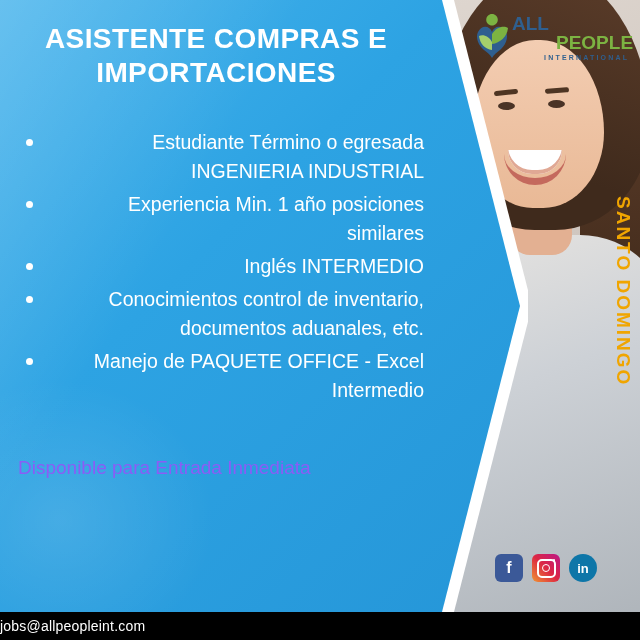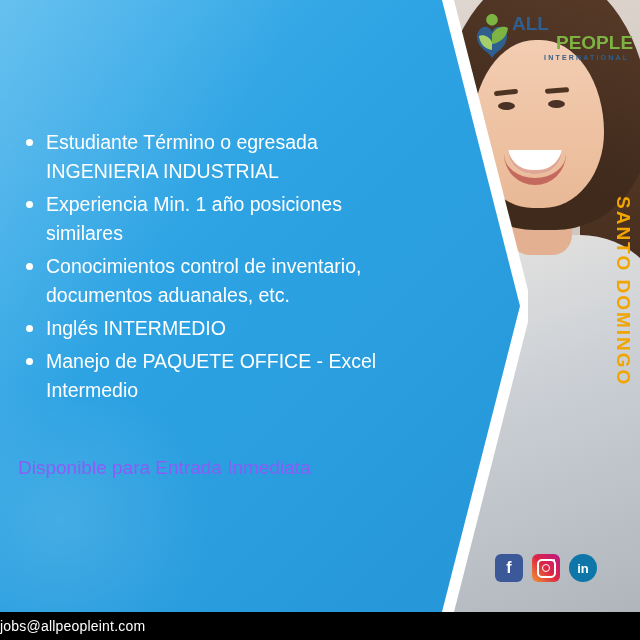--- a/index.html
+++ b/index.html
@@ -95,21 +95,21 @@
     position:absolute;left:16px;top:22px;width:400px;
     color:#ffffff;font-weight:bold;font-size:28px;line-height:34px;
     text-align:center;letter-spacing:.4px;
   }
   .bullets{
     position:absolute;left:24px;top:128px;width:400px;
     margin:0;padding:0;list-style:none;
     color:#ffffff;font-size:19.5px;line-height:29px;
   }
   .bullets li{
-    position:relative;padding-left:22px;margin-bottom:4px;
+    position:relative;padding-left:22px;margin-bottom:4px;text-align:right;
   }
   .bullets li:before{
     content:"";position:absolute;left:2px;top:11px;
     width:7px;height:7px;border-radius:50%;background:#ffffff;
   }
   .footer-lines{
     position:absolute;left:18px;top:452px;width:400px;
     color:#8b5cf6;font-size:19px;line-height:31px;
   }
   
@@ -175,26 +175,27 @@
     <div class="eye r"></div>
     <div class="smile"></div>
     <div class="lip"></div>
   </div>
 
   <div class="white-wedge"></div>
 
   <div class="blue-panel"></div>
 
   <div class="content">
+    <div class="title">ASISTENTE COMPRAS E IMPORTACIONES</div>
 
     <ul class="bullets">
       <li>Estudiante Término o egresada INGENIERIA INDUSTRIAL</li>
       <li>Experiencia Min. 1 año posiciones similares</li>
+      <li>Inglés INTERMEDIO</li>
       <li>Conocimientos control de inventario, documentos aduanales, etc.</li>
-      <li>Inglés INTERMEDIO</li>
       <li>Manejo de PAQUETE OFFICE - Excel Intermedio</li>
     </ul>
 
     <div class="footer-lines">
       <div>Disponible para Entrada Inmediata</div>
     </div>
   </div>
 
   <div class="city">SANTO DOMINGO</div>
 

